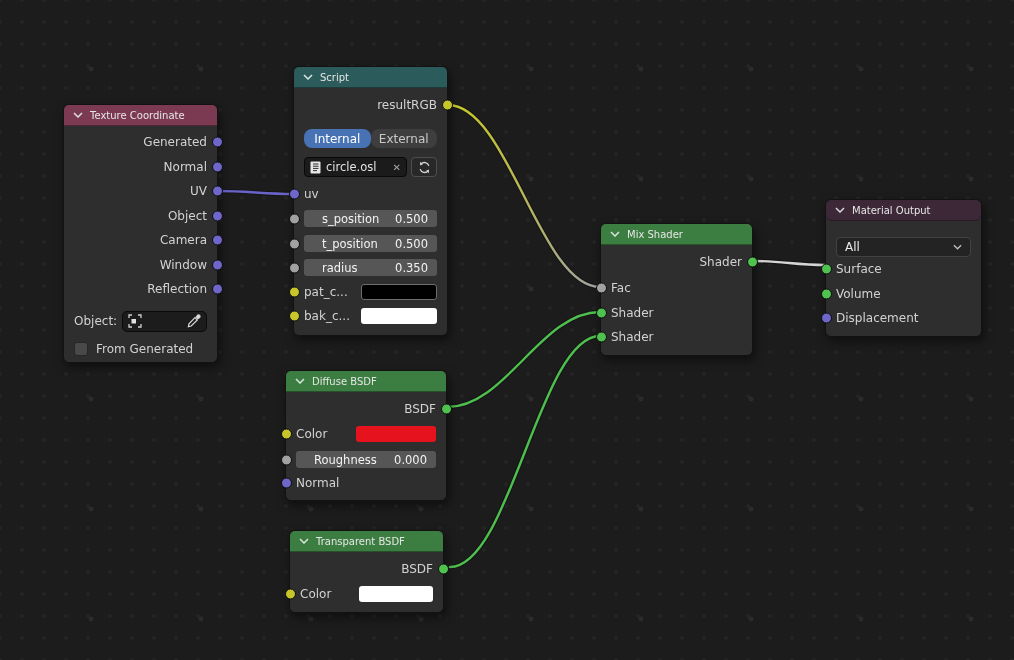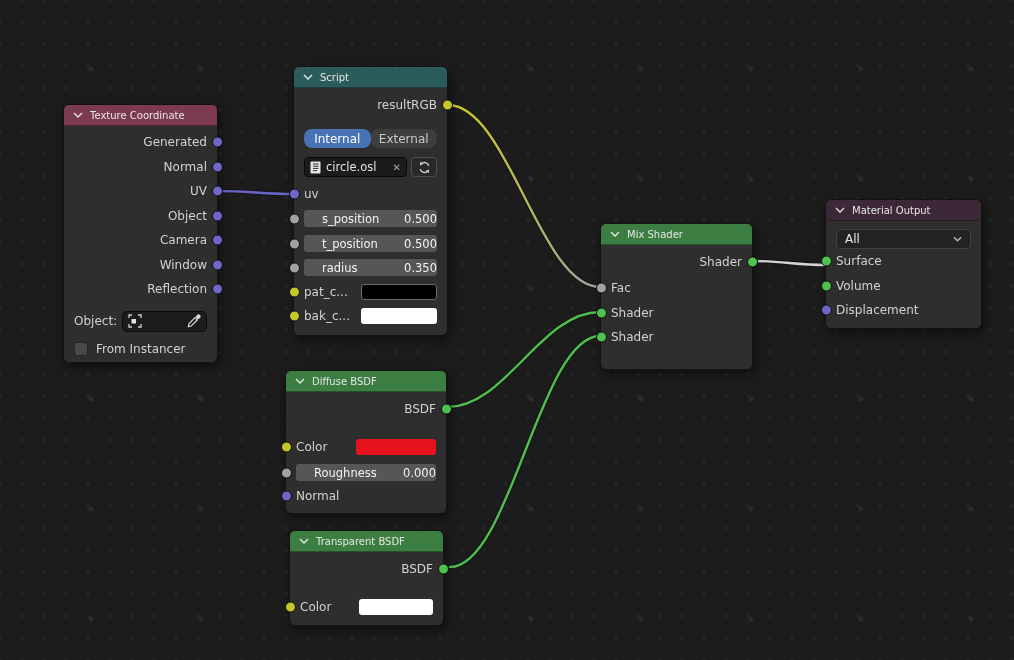--- a/index.html
+++ b/index.html
@@ -79,47 +79,47 @@
   .refresh-btn{
     flex:0 0 26px;height:20px;background:#282828;border:1px solid #4e4e4e;border-radius:4px;
     display:flex;align-items:center;justify-content:center;
   }
   .row-uv{margin-top:5px;height:24px;}
   .slide-row{height:17px;}
   .m4{margin-top:4px;} .m8{margin-top:8px;} .m7{margin-top:7px;}
   .slider{
     flex:1;height:17px;background:#565656;border-radius:3px;
     display:flex;align-items:center;justify-content:space-between;
-    padding:0 0 0 18px;color:#f3f3f3;font-size:11.5px;
+    padding:0 9px 0 18px;color:#f3f3f3;font-size:11.5px;
   }
   .swatch-row{height:24px;}
   .swatch{height:16px;border-radius:3px;margin-left:auto;}
   .sw-pat{width:76px;background:var(--swatch-pat);border:1px solid #6d6d6d;}
   .sw-bak{width:76px;background:var(--swatch-bak);}
   
   #node-mix{left:600px;top:223px;width:153px;}
-  #node-mix .body{padding:4px 0 19px;}
+  #node-mix .body{padding:4px 0 5px;}
   #node-mix .row.out{height:26px;}
   #node-mix .row.in{height:24.5px;}
   #node-mix .row.fac{margin-top:1px;}
   
   #node-out{left:825px;top:199px;width:157px;}
   #node-out .body{padding:0 0 5px;}
-  .drop-row{margin-top:8px;height:20px;}
+  .drop-row{margin-top:16px;height:20px;}
   .dropdown{
     flex:1;height:20px;background:#232323;border:1px solid #424242;border-radius:4px;
     display:flex;align-items:center;justify-content:space-between;padding:0 8px;color:#e8e8e8;
   }
   #node-out .row.in{height:24.5px;}
   #node-out .row.first{margin-top:0;}
   
   #node-dif{left:285px;top:370px;width:162px;}
   #node-dif .body{padding:4px 0 5px;}
   #node-dif .row.out{height:25px;}
-  .color-row{margin-top:14px;height:24px;}
+  .color-row{margin-top:1px;height:24px;}
   .sw-dif{width:80px;background:var(--swatch-diffuse-color);}
   .rough-row{margin-top:5px;height:17px;}
   .normal-row{margin-top:3px;height:24px;}
   
   #node-tra{left:289px;top:530px;width:155px;}
   #node-tra .body{padding:4px 0 6px;}
   #node-tra .row.out{height:25px;}
   .sw-tra{width:74px;background:var(--swatch-transparent-color);}
 </style>
 </head>
@@ -193,21 +193,21 @@
           <rect x="3.5" y="5" width="4.5" height="4.5" fill="#e2e2e2"></rect>
         </svg>
         <svg width="14" height="14" viewBox="0 0 14 14">
           <path d="M13 1 c-1.2-1.2 -2.6-0.6 -3.3 0.4 l-1.2 1.7 2.4 2.4 1.7-1.2 C13.6 3.6 14.2 2.2 13 1 Z" fill="#d8d8d8"></path>
           <path d="M8 3.7 L10.3 6 L4.2 12 L1.4 12.6 L2 9.8 Z" fill="none" stroke="#d8d8d8" stroke-width="1.2"></path>
         </svg>
       </div>
     </div>
     <div class="row inst-row">
       <span class="checkbox"></span>
-      <span class="lbl">From Instancer</span>
+      <span class="lbl">From Generated</span>
     </div>
   </div>
 </div>
 
 <div class="node" id="node-script">
   <div class="header hdr-script">
     <svg class="chev" width="10" height="6" viewBox="0 0 10 6">
         <polyline points="1,1 5,5 9,1" fill="none" stroke="#dce4e4" stroke-width="1.5"></polyline>
       </svg>
     <span>Script</span>

